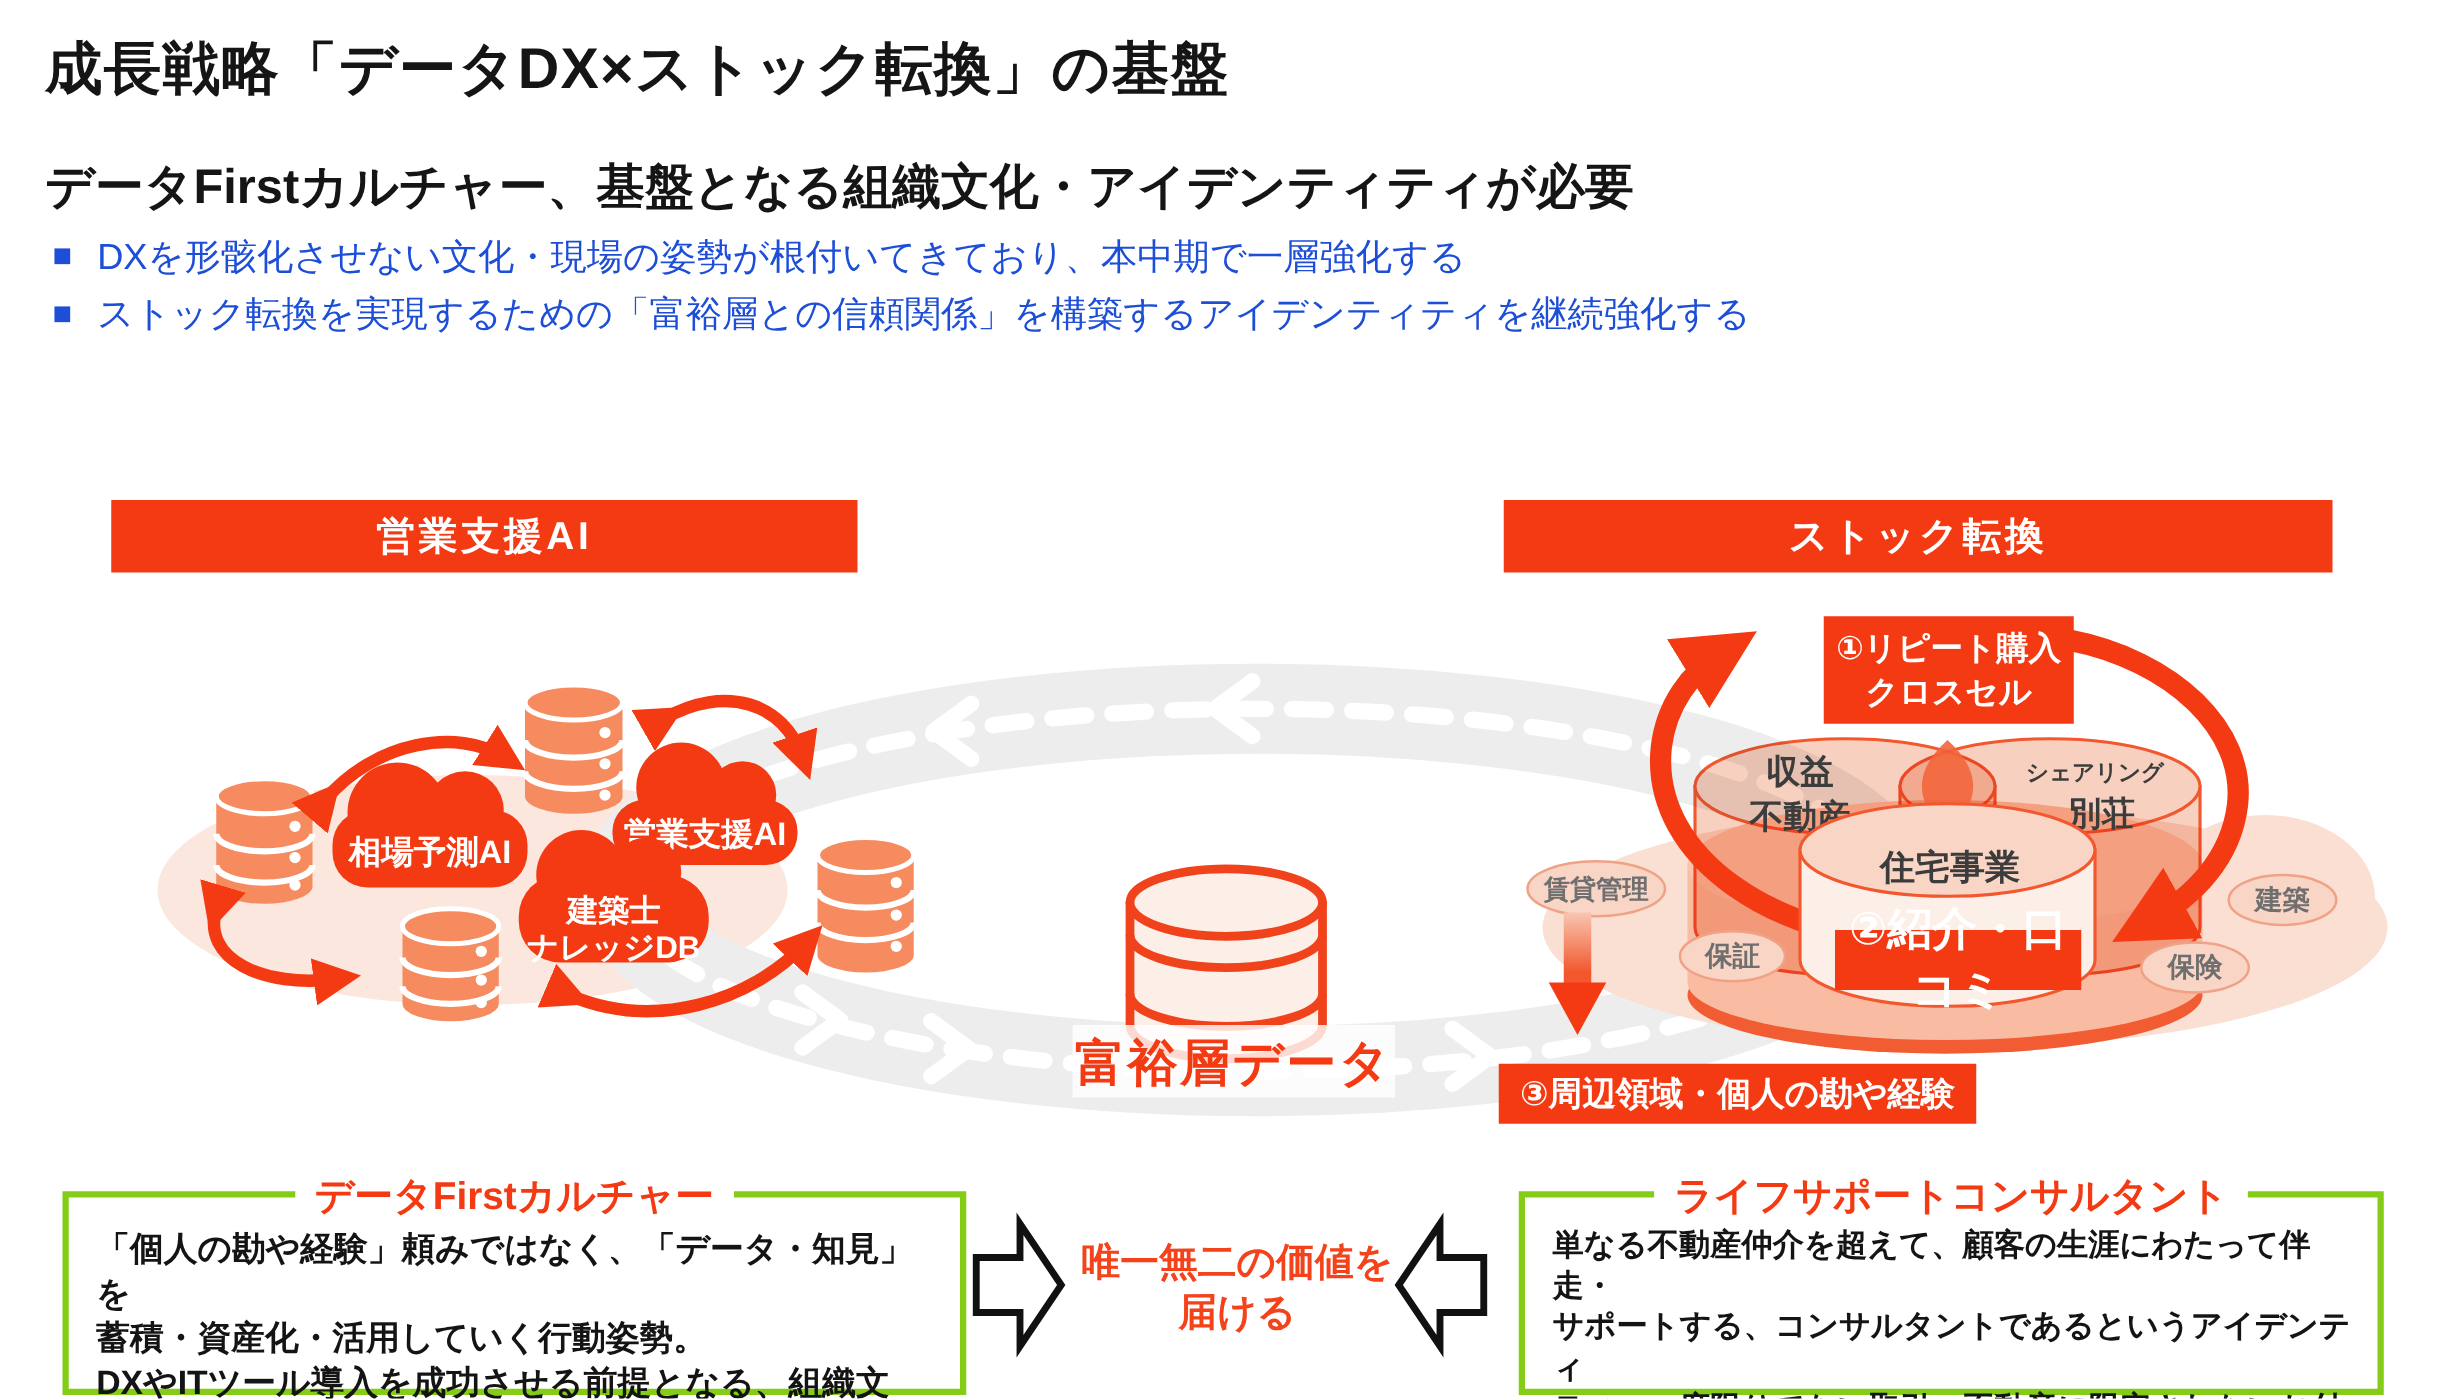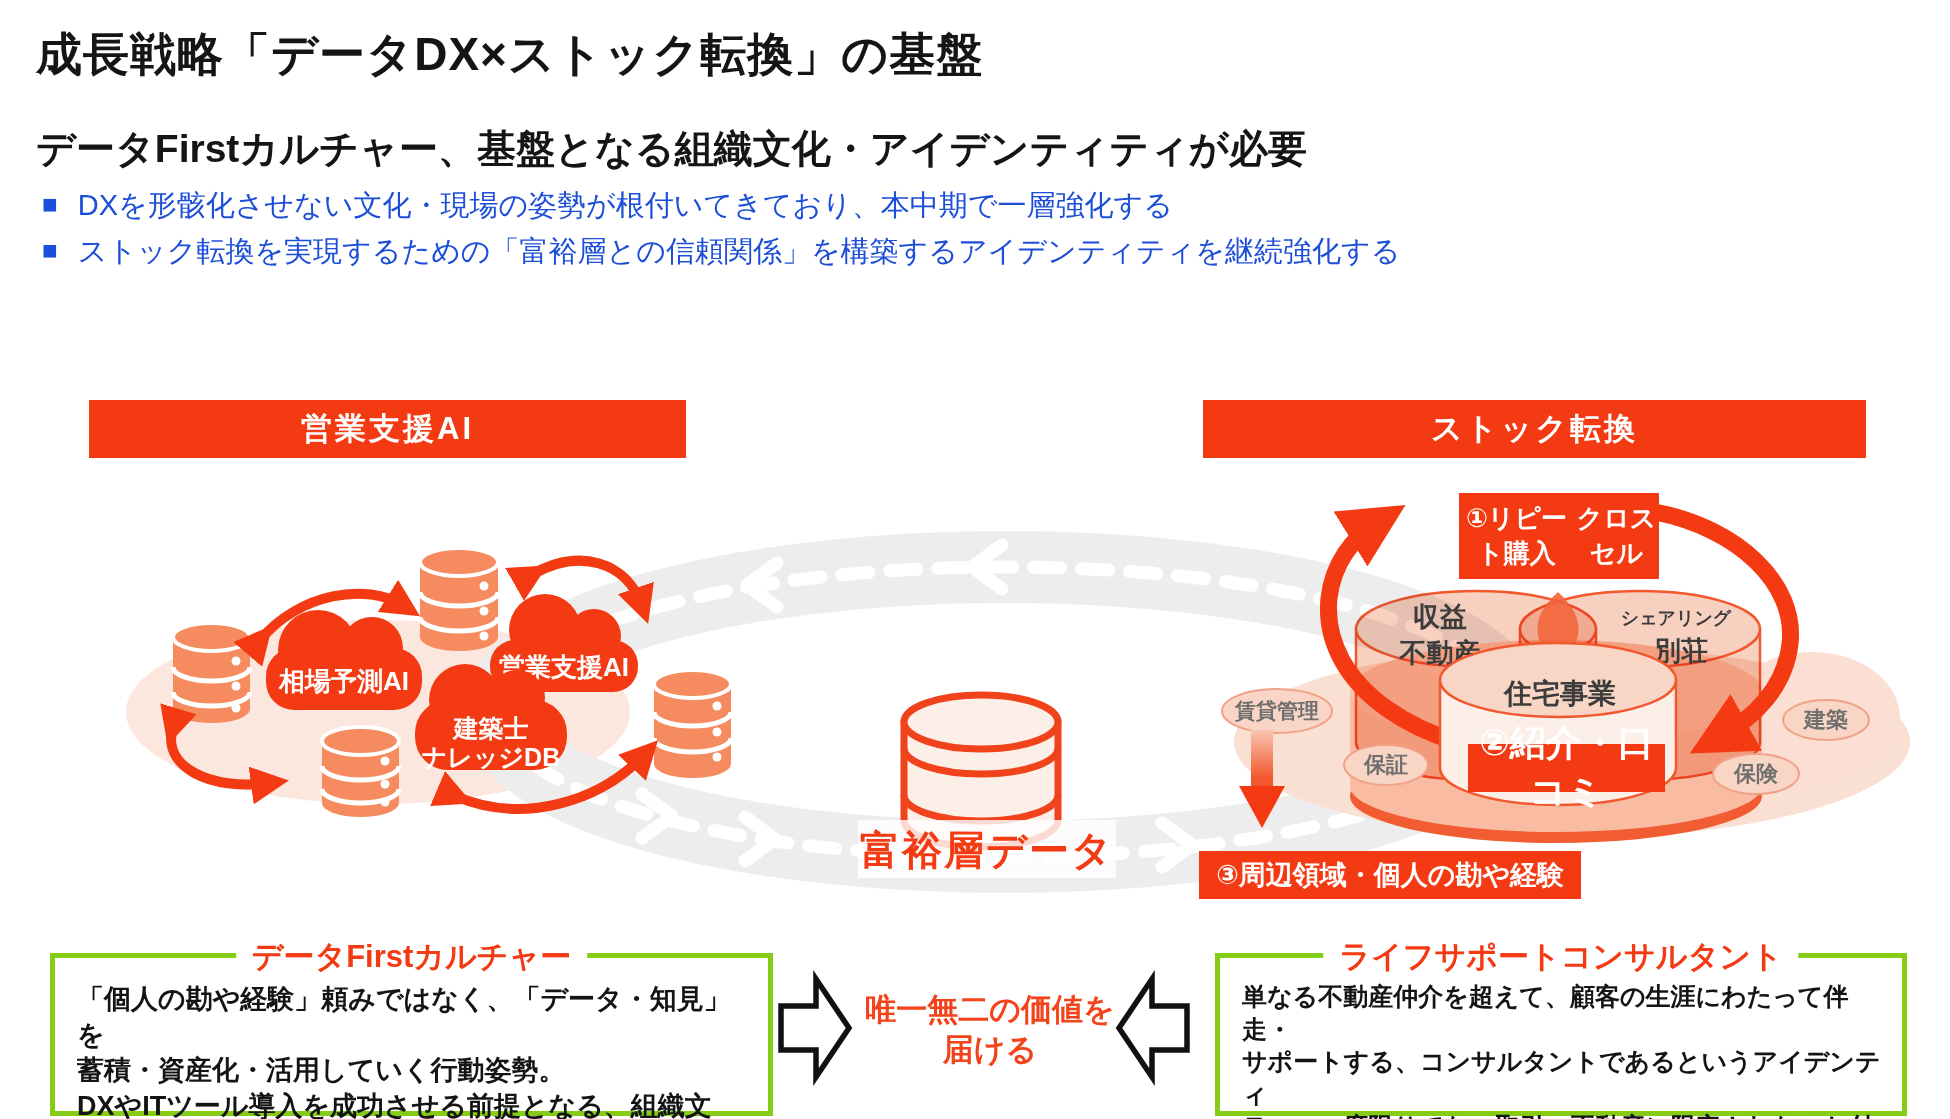--- a/index.html
+++ b/index.html
@@ -5,21 +5,21 @@
   html,body{margin:0;padding:0;background:#fff;}
   #stage{position:relative;width:1950px;height:1119px;background:#fff;overflow:hidden;
          font-family:"Liberation Sans","DejaVu Sans",sans-serif;}
   .abs{position:absolute;}
   .title{left:36px;top:24px;font-size:46px;font-weight:bold;color:#151515;letter-spacing:1px;}
   .subtitle{left:36px;top:122px;font-size:39px;font-weight:bold;color:#151515;}
   .bullet{left:42px;font-size:29px;font-weight:normal;color:#1d4ed8;white-space:nowrap;}
   .bullet .mk{display:inline-block;margin-right:20px;font-size:26px;transform:translateY(-2px);}
   .banner{height:58px;background:#F43A12;color:#fff;display:flex;align-items:center;justify-content:center;
           font-size:31px;font-weight:bold;letter-spacing:3px;z-index:3;}
-  .redbox{background:#F43A12;color:#fff;font-weight:bold;display:flex;flex-direction:row;
+  .redbox{background:#F43A12;color:#fff;font-weight:bold;display:flex;flex-direction:column;
           align-items:center;justify-content:center;z-index:4;text-align:center;}
   .annot{border:5px solid #84cc16;background:#fff;z-index:4;}
   .legend{position:absolute;top:-22px;left:50%;transform:translateX(-50%);background:#fff;
           padding:0 16px;color:#F43A12;font-size:31px;font-weight:bold;white-space:nowrap;}
   .boxbody{padding:24px 18px 0 22px;font-weight:bold;color:#141414;}
   .boxbody.l{font-size:27px;line-height:1.32;}
   .boxbody.r{font-size:25px;line-height:1.30;padding-top:22px;}
   .centerval{left:838px;top:990px;width:304px;text-align:center;color:#F4421A;
              font-size:31px;font-weight:bold;line-height:1.3;z-index:4;}
   svg{position:absolute;left:0;top:0;z-index:1;font-family:"Liberation Sans","DejaVu Sans",sans-serif;}

